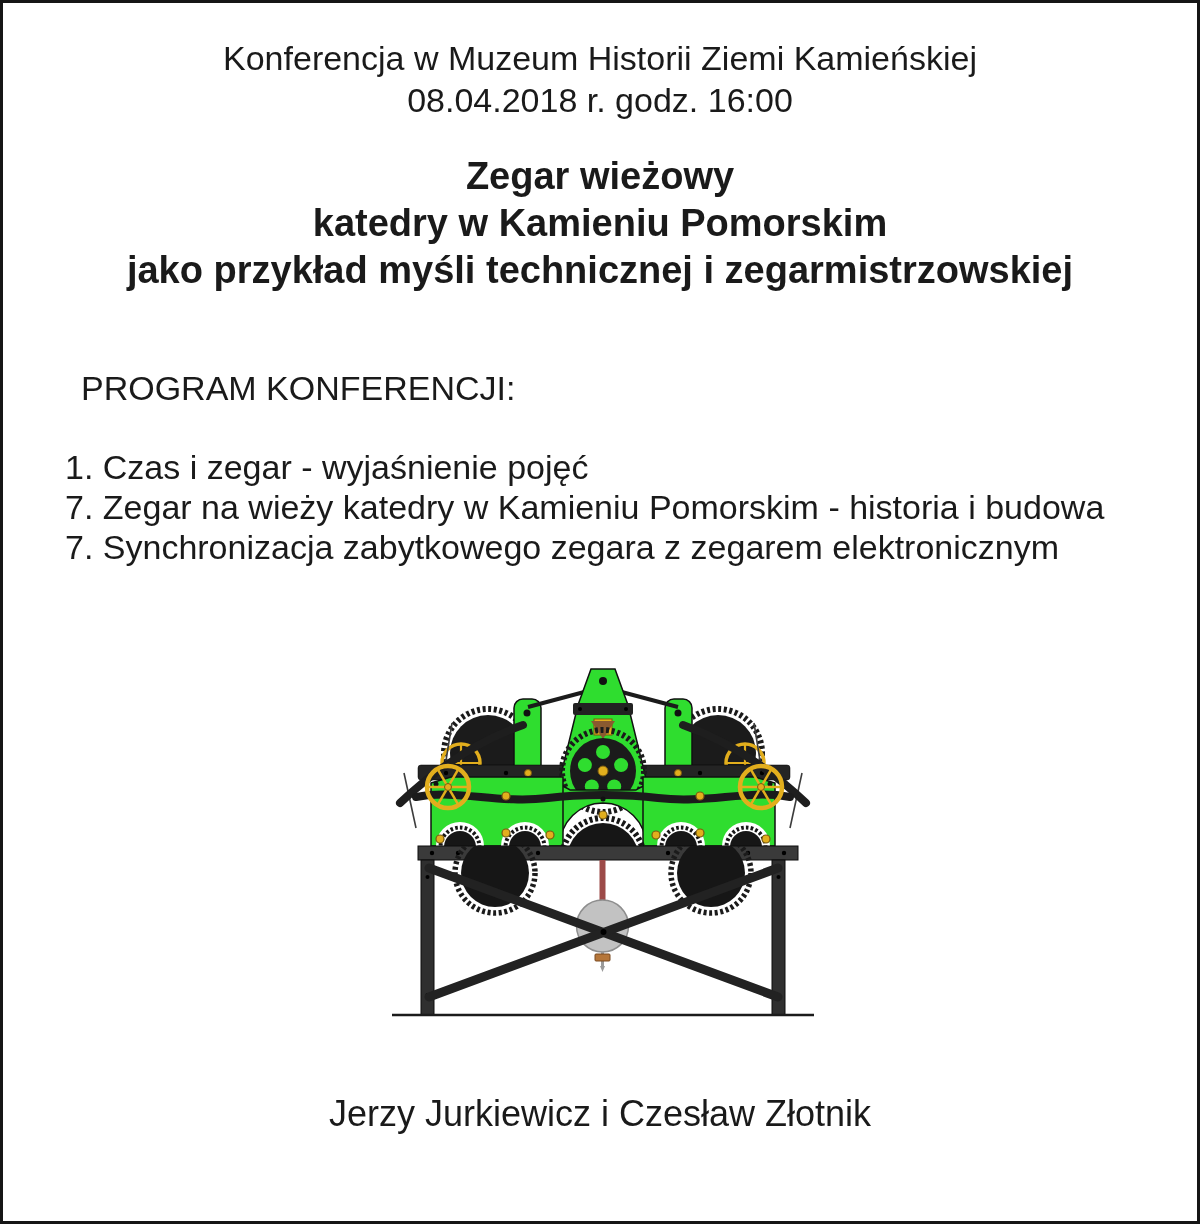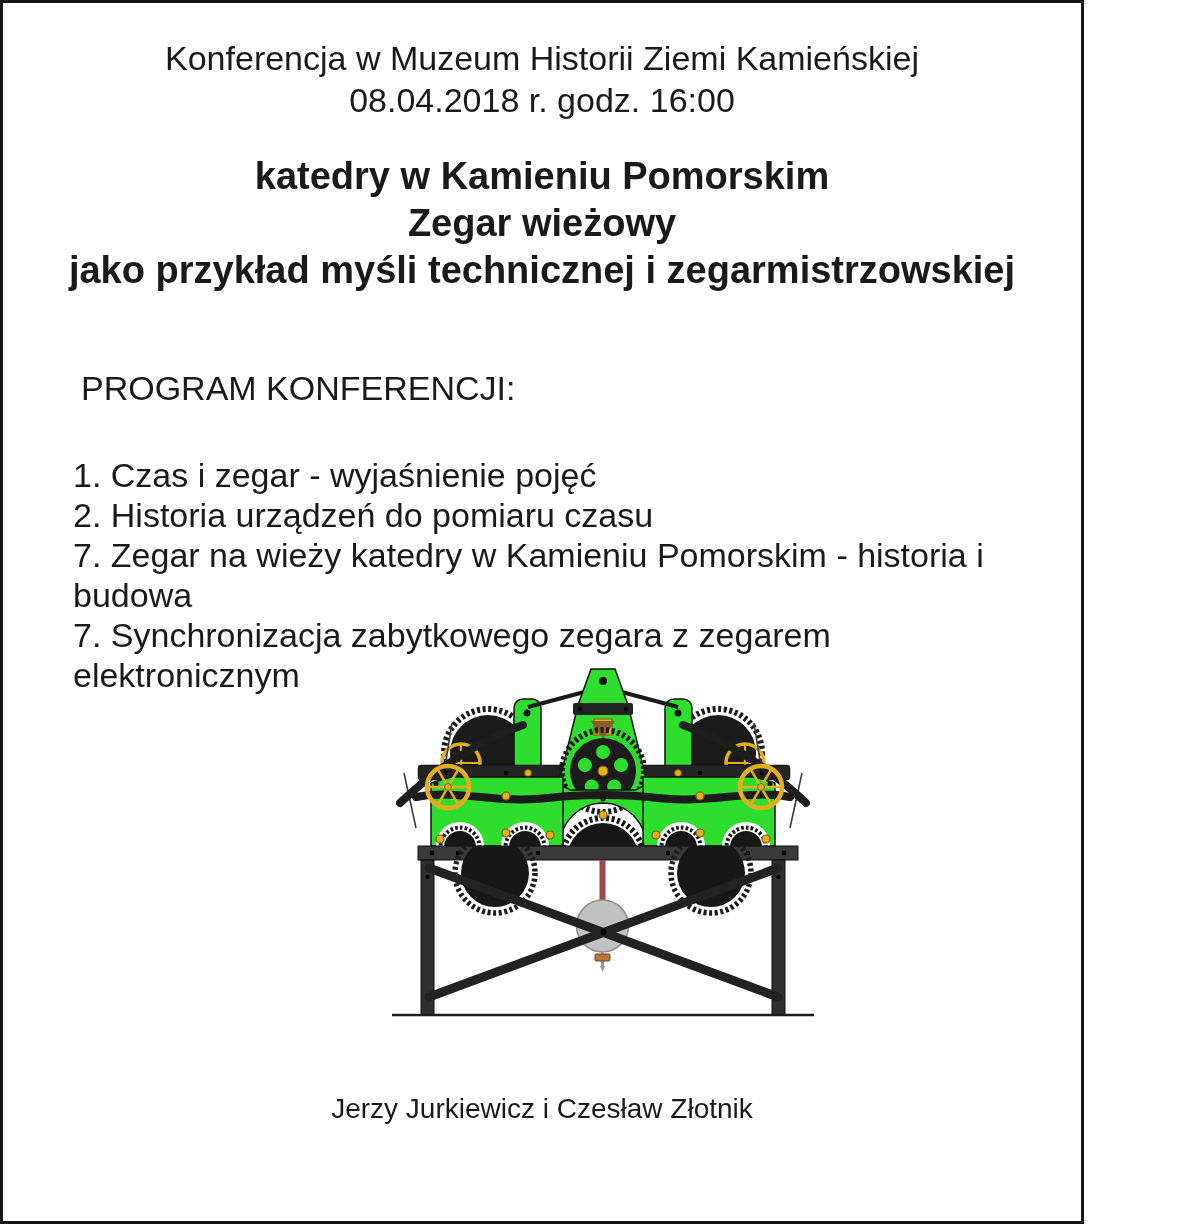--- a/index.html
+++ b/index.html
@@ -1,70 +1,69 @@
 <!DOCTYPE html>
 <html style="--green: #2fdd2f; --dark: #1b1b1b; --steel: #3a3a3a; --gold: #e2ae1d; --goldDark: #7a5a10; --maroon: #9c4a48; --bob: #c2c2c2;"><head>
 <meta charset="utf-8">
 <style>
   html,body{margin:0;padding:0;background:#ffffff;}
   .page{
     position:relative;
-    width:1084px;height:1224px;
+    width:1200px;height:1224px;
     box-sizing:border-box;
     background:#ffffff;
     border:3px solid #151515;
     font-family:"Liberation Sans", sans-serif;
     color:#1a1a1a;
     overflow:hidden;
   }
   .header{
     position:absolute;top:34px;left:0;width:100%;
     text-align:center;font-size:34px;line-height:42px;
   }
   .title{
     position:absolute;top:150px;left:0;width:100%;
     text-align:center;font-size:38px;line-height:47px;font-weight:bold;
   }
   .program-heading{
     position:absolute;top:366px;left:78px;font-size:34px;
   }
   .program-list{
     position:absolute;top:444px;left:62px;right:30px;
-    margin:8px;padding:0;list-style:none;
+    margin:0;padding:0;list-style:none;
     font-size:34px;line-height:40px;
   }
   .authors{
     position:absolute;top:1090px;left:0;width:100%;
-    text-align:center;font-size:28px;
+    text-align:center;font-size:36px;
   }
   .illustration{
     position:absolute;left:385px;top:660px;width:430px;height:360px;
   }
 </style>
 </head>
 <body>
 
 <div class="page">
 
   <div class="header">
     <div>Konferencja w Muzeum Historii Ziemi Kamieńskiej</div>
     <div>08.04.2018 r. godz. 16:00</div>
   </div>
 
   <div class="title">
+    <div>Zegar wieżowy</div>
     <div>katedry w Kamieniu Pomorskim</div>
-    <div>Zegar wieżowy</div>
     <div>jako przykład myśli technicznej i zegarmistrzowskiej</div>
   </div>
 
   <div class="program-heading">PROGRAM KONFERENCJI:</div>
 
   <ol class="program-list">
     <li>1. Czas i zegar - wyjaśnienie pojęć</li>
-    <li>2. Historia urządzeń do pomiaru czasu</li>
     <li>7. Zegar na wieży katedry w Kamieniu Pomorskim - historia i budowa</li>
     <li>7. Synchronizacja zabytkowego zegara z zegarem elektronicznym</li>
   </ol>
 
   <svg class="illustration" viewBox="0 0 430 360" xmlns="http://www.w3.org/2000/svg">
     <defs>
       <clipPath id="above-beam">
           <rect x="0" y="0" width="430" height="183"></rect>
         </clipPath>
       <clipPath id="below-beam">

